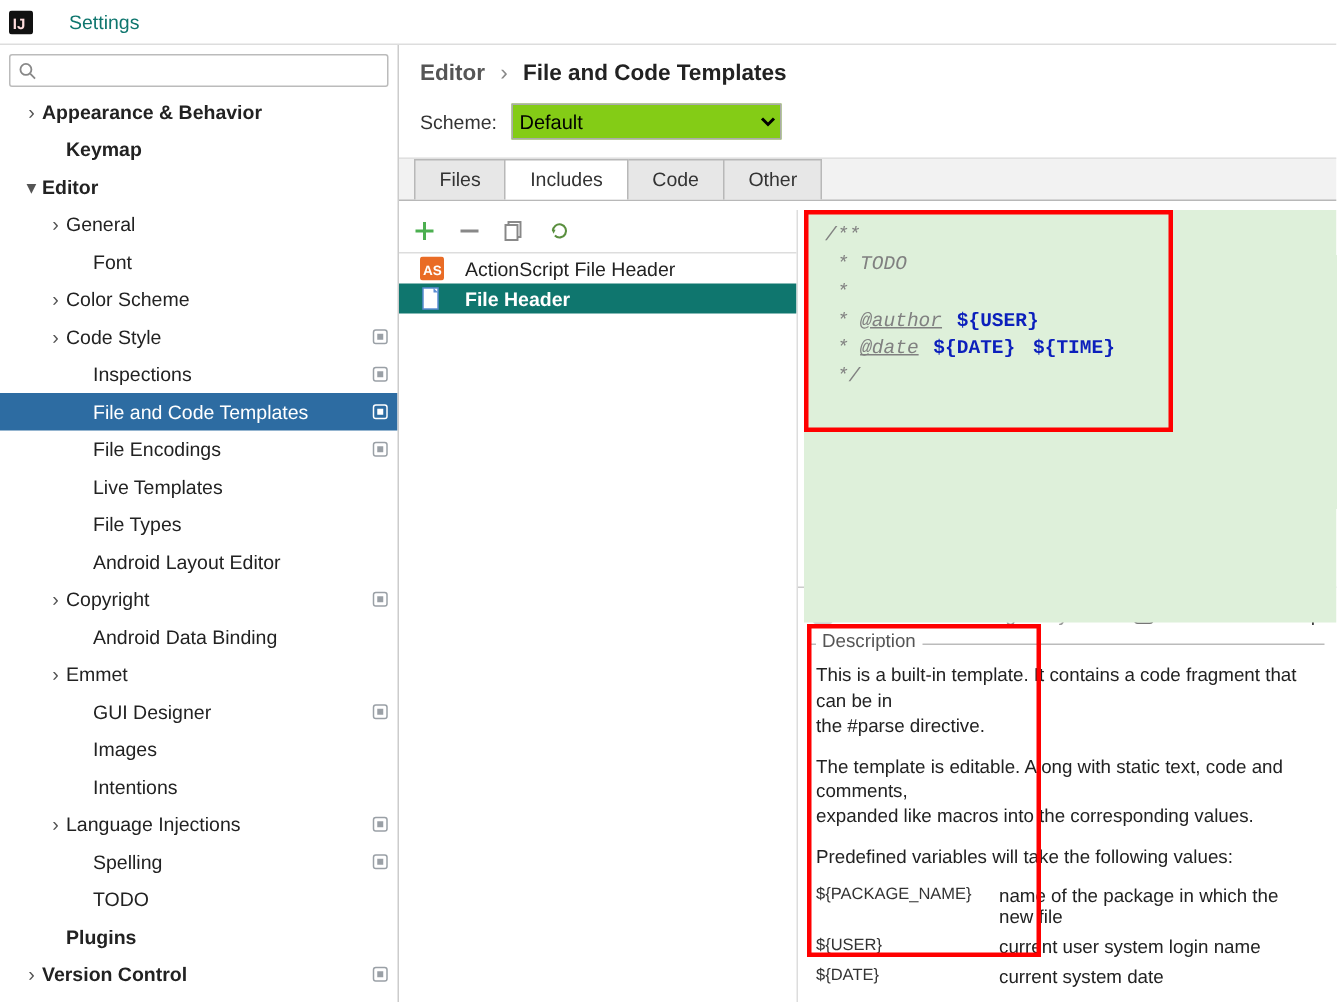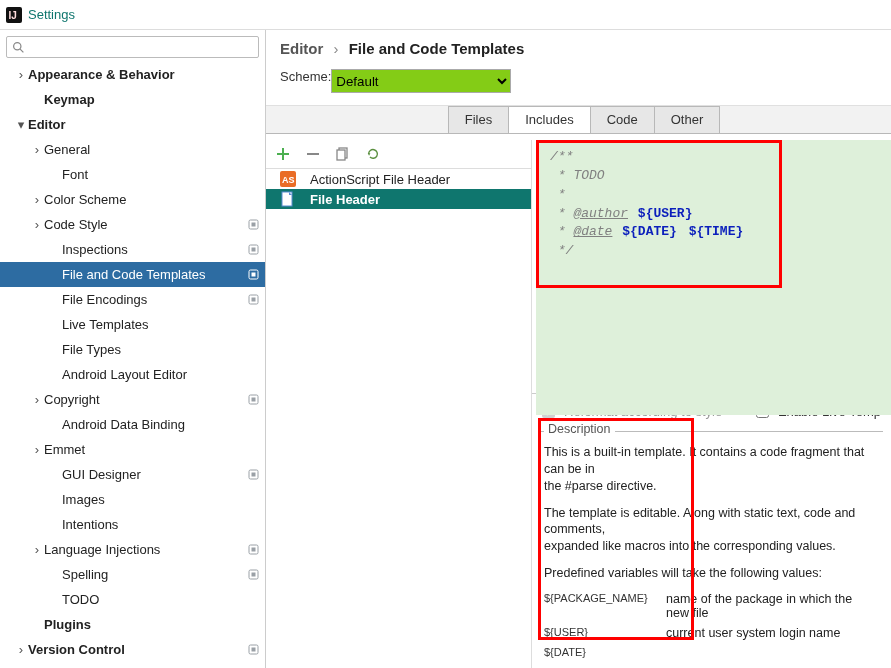--- a/index.html
+++ b/index.html
@@ -24,21 +24,21 @@
     height: 26px;
     display: flex;
     align-items: center;
     padding: 2px 6px;
     border-bottom: 1px solid #ddd;
     background: #fff;
   }
   .titlebar .app-icon {
     width: 16px;
     height: 16px;
-    margin-right: 6px;
+    margin-right: 24px;
     display: inline-flex;
     align-items: center;
     justify-content: center;
   }
   .titlebar .title {
     color: #0f766e;
   }
   .content {
     flex: 1 1 auto;
     display: flex;
@@ -127,40 +127,40 @@
     color: #222;
   }
   .breadcrumb .sep {
     padding: 0 6px;
     color: #888;
     font-weight: 400;
   }
   .breadcrumb .root { color: #555; }
   .scheme-row {
     display: flex;
-    align-items: flex-start;
+    align-items: center;
     padding: 6px 14px 12px 14px;
+    gap: 10px;
   }
   .scheme-row label { color: #333; }
   .scheme-select {
     width: 180px;
     height: 24px;
     border: 1px solid #aaa;
     background: #84cc16;
   }
   .tabs {
     display: flex;
     align-items: flex-end;
     height: 28px;
     padding: 0 0 0 10px;
     border-bottom: 1px solid #b8b8b8;
     border-top: 1px solid #e0e0e0;
     background: #f2f2f2;
     gap: 0;
-    justify-content: center;
   }
   .tab {
     padding: 0 16px;
     height: 26px;
     line-height: 26px;
     border: 1px solid #b8b8b8;
     border-bottom: none;
     margin-right: -1px;
     background: #e7e7e7;
     color: #333;
@@ -593,20 +593,21 @@
                   <div>
                     <span class="vname">${PACKAGE_NAME}</span>
                     <span class="vexp">name of the package in which the new file</span>
                   </div>
                   <div>
                     <span class="vname">${USER}</span>
                     <span class="vexp">current user system login name</span>
                   </div>
                   <div>
                     <span class="vname">${DATE}</span>
+                    <span class="vexp">current system date</span>
                   </div>
                 </div>
             </div>
           </div>
         </div>
       </div>
     </div>
   </div>
 </div>
 

